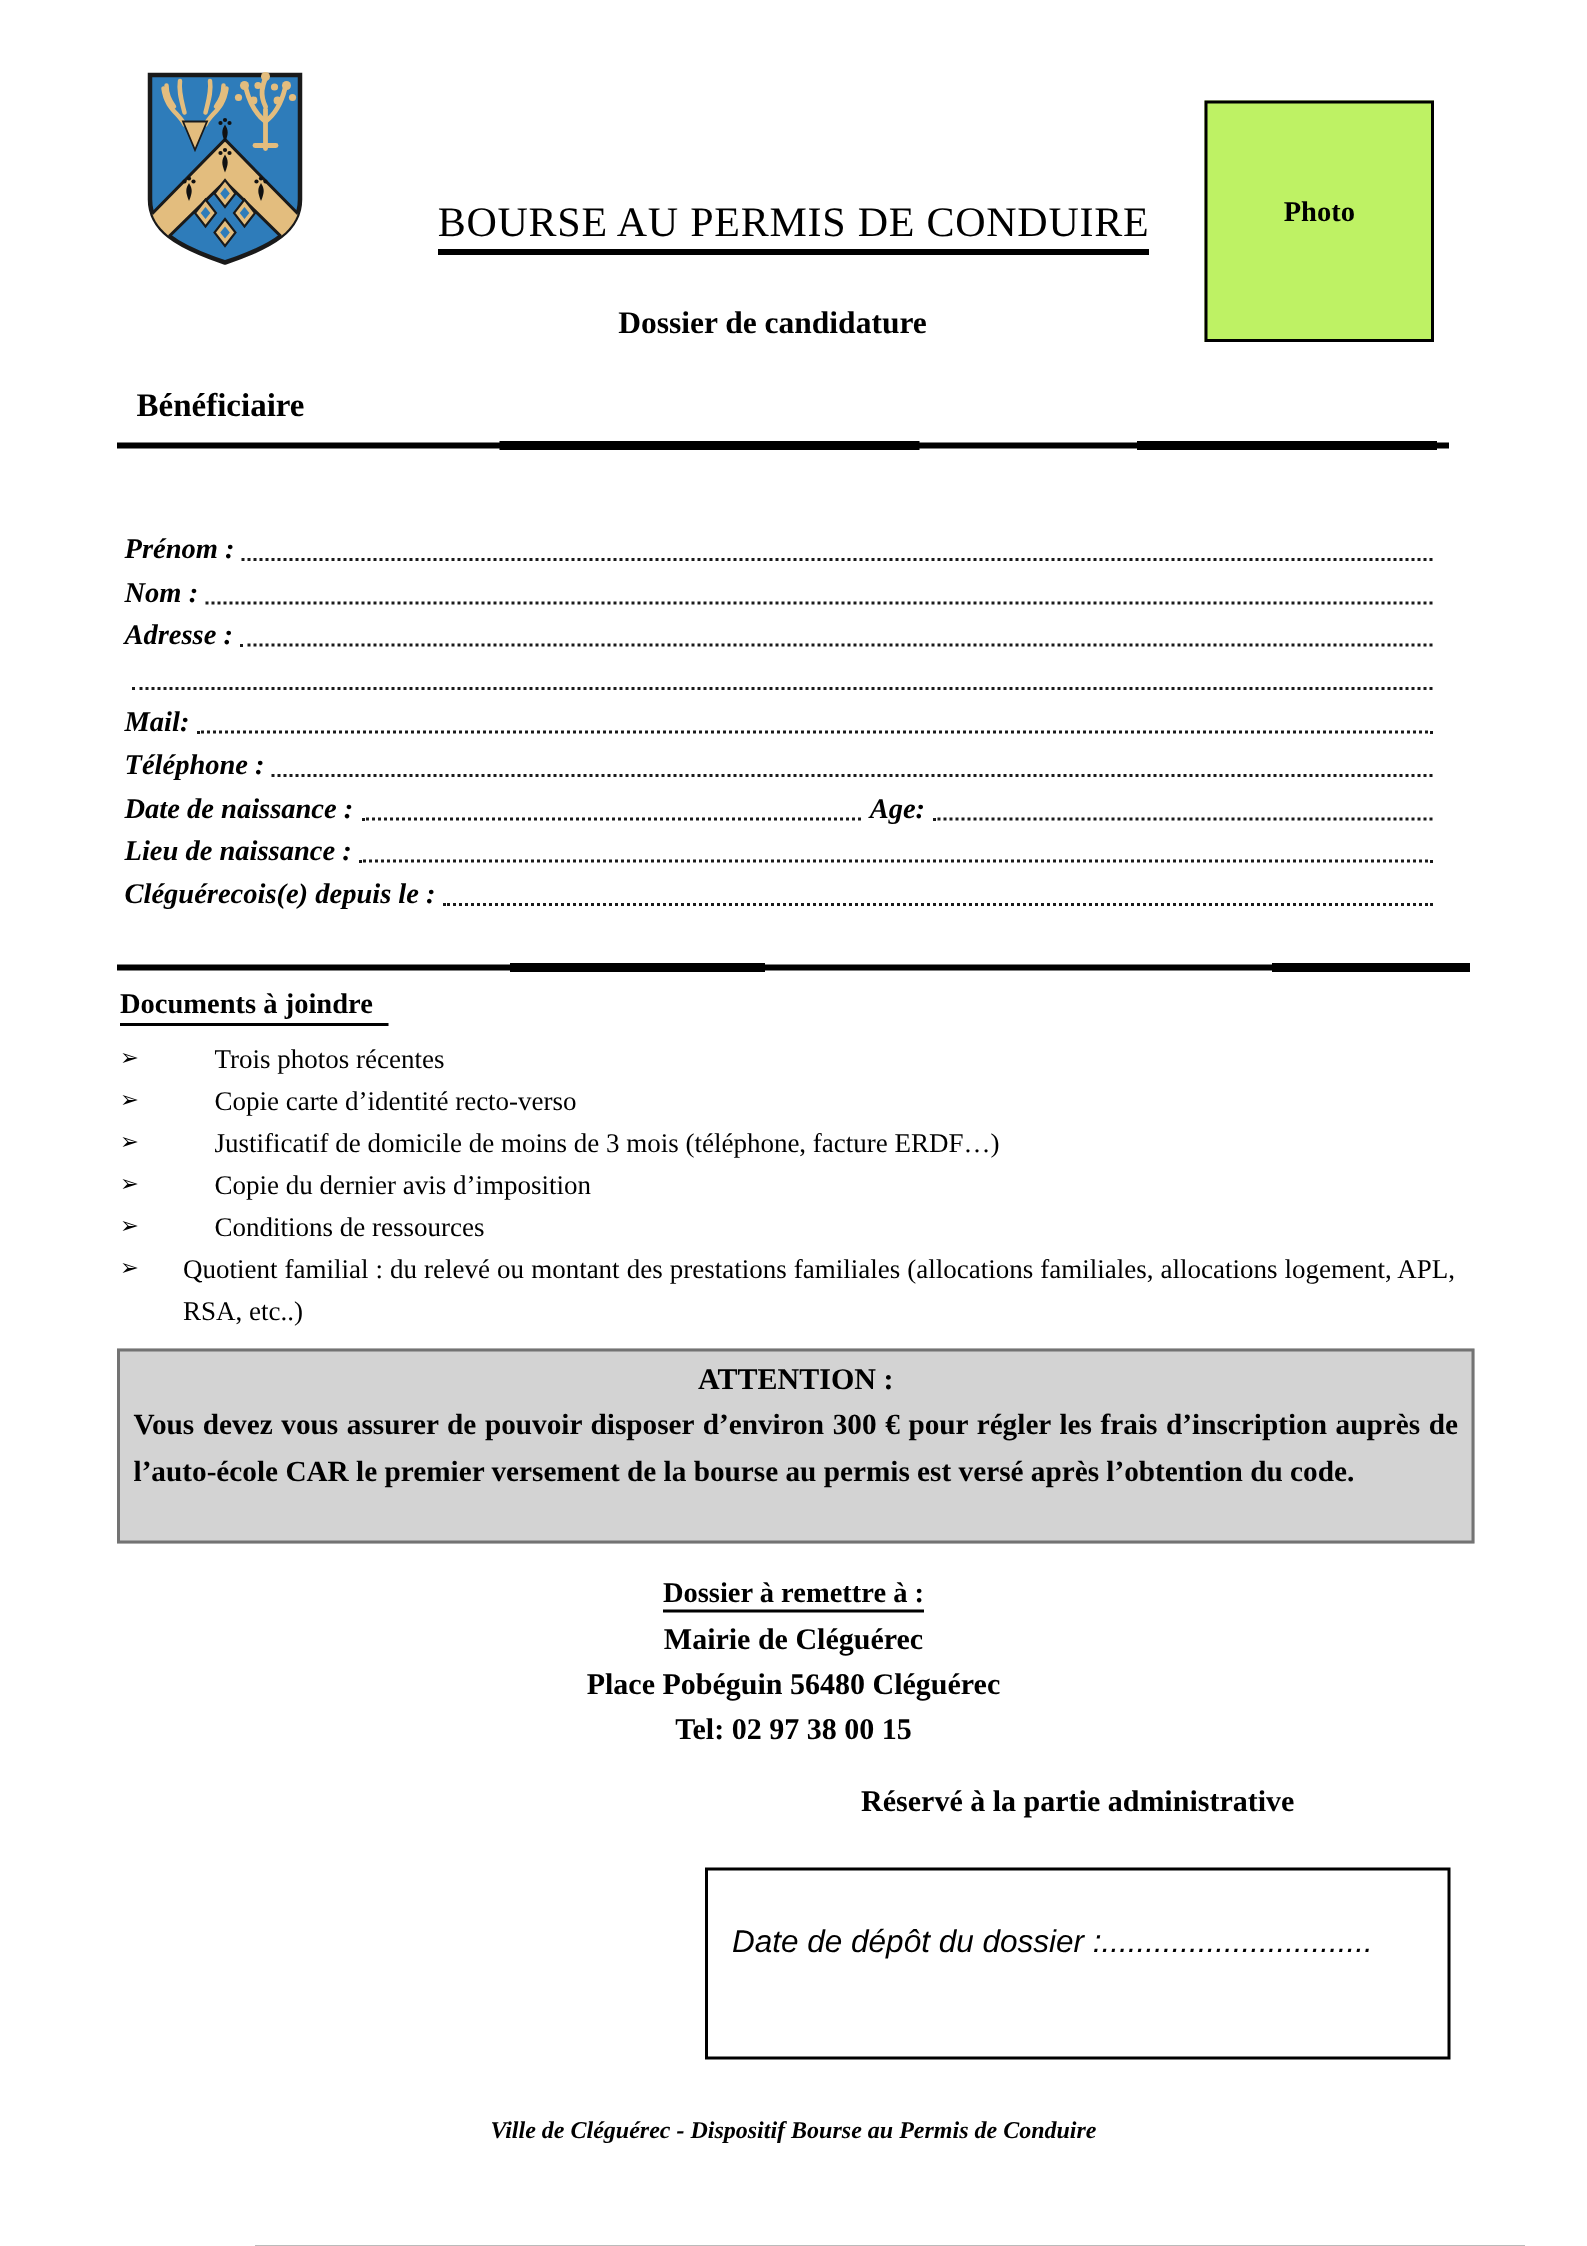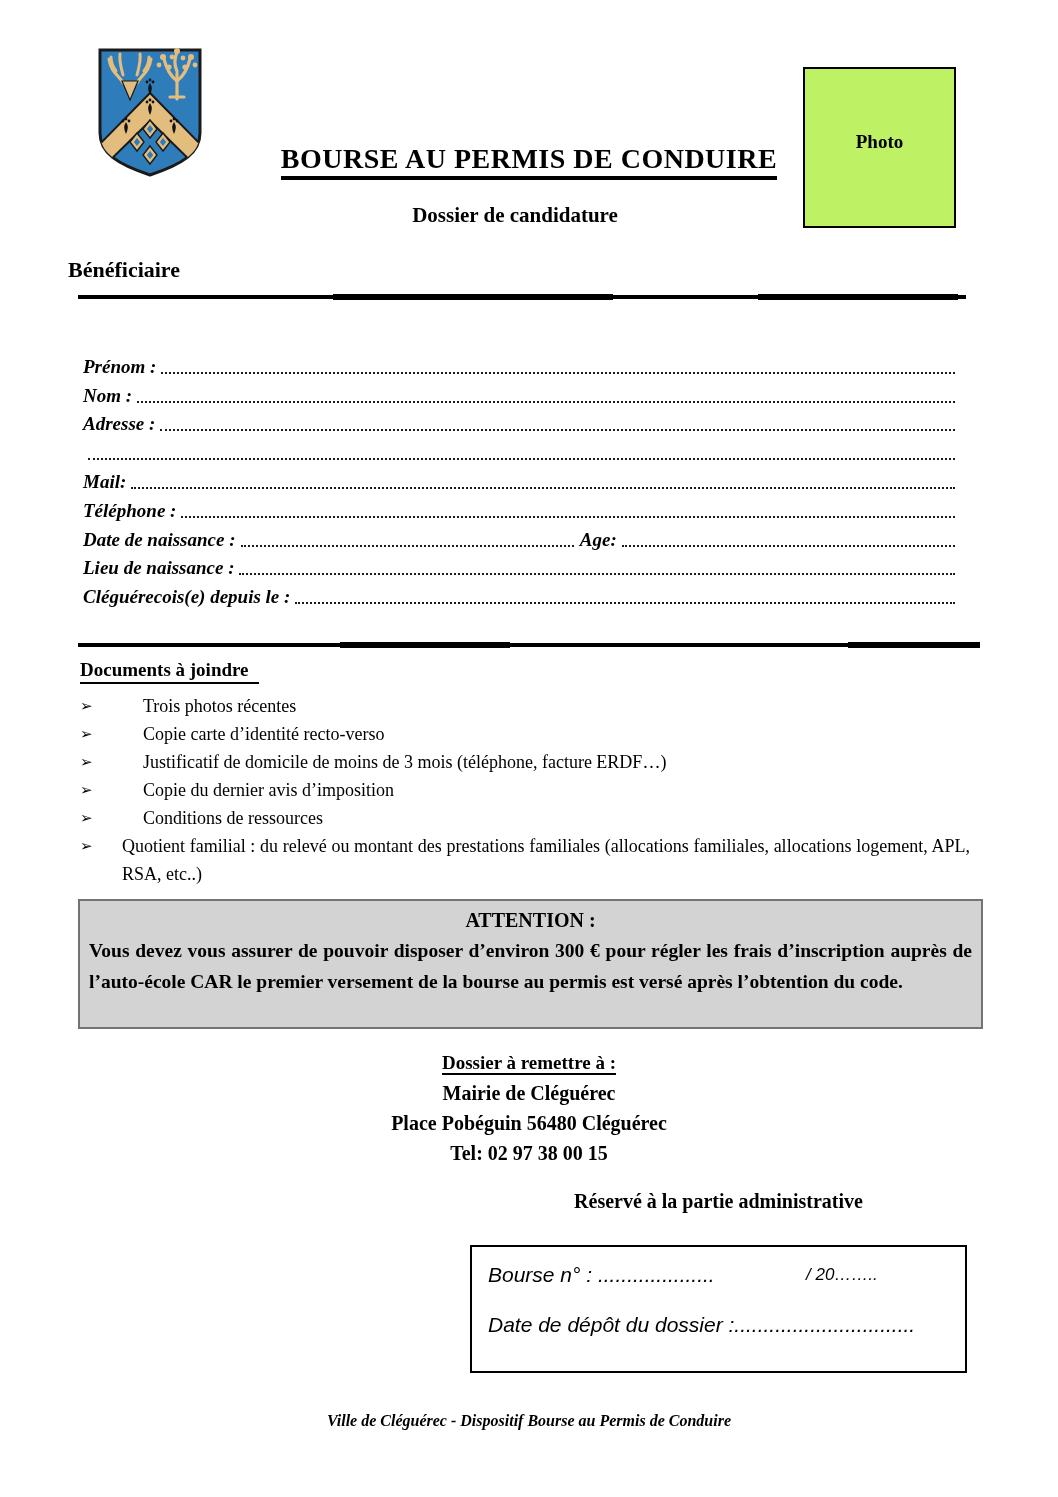--- a/index.html
+++ b/index.html
@@ -5,35 +5,35 @@
   * { margin:0; padding:0; box-sizing:border-box; }
   html,body { background:#888; }
   .page {
     position:relative; width:1058px; height:1497px; margin:0 auto;
     background:#ffffff; color:#000;
     font-family:"Liberation Serif", serif; overflow:hidden;
   }
   
   .crest { position:absolute; left:95px; top:45px; }
   .doc-title {
-    position:absolute; left:0; top:143px; width:1058px; text-align:center;
-    font-size:28px; font-weight:bold; letter-spacing:0.5px;
+    position:absolute; left:0; top:133px; width:1058px; text-align:center;
+    font-size:28px; font-weight:normal; letter-spacing:0.5px;
   }
   .doc-title span { display:inline-block; border-bottom:4px solid #000; padding-bottom:1px; }
   .doc-subtitle {
     position:absolute; left:0; top:203px; width:1030px; text-align:center;
     font-size:21px; font-weight:bold;
   }
   .photo-box {
     position:absolute; left:803px; top:67px; width:153px; height:161px;
     border:2px solid #000; background:#bef264; text-align:center;
   }
   .photo-box .photo-label { margin-top:62px; font-size:19px; font-weight:bold; }
   
-  .benef-heading { position:absolute; left:68px; top:257px; font-size:22px; font-weight:bold; }
+  .benef-heading { position:absolute; left:91px; top:257px; font-size:22px; font-weight:bold; }
   .rule { position:absolute; height:4px; background:#000; }
   .rule .thick { position:absolute; top:-1px; height:6px; background:#000; }
   .fields { position:absolute; left:83px; top:349px; width:872px; }
   .field-row { display:flex; align-items:flex-end; height:28.8px; font-size:19px; font-weight:bold; font-style:italic; }
   .field-label { white-space:pre; margin-right:5px; }
   .dotfill { flex:1 1 auto; border-bottom:2.6px dotted #1a1a1a; margin-bottom:4px; }
   
   .docs { position:absolute; left:80px; top:659px; width:890px; }
   .docs-heading { display:inline-block; font-size:19px; font-weight:bold; border-bottom:2.5px solid #000; padding-right:10px; padding-bottom:1px; }
   .docs-list { list-style:none; margin-top:8px; }
@@ -260,24 +260,20 @@
 
   <div class="submit">
     <div class="submit-heading"><span>Dossier à remettre à :</span></div>
     <div class="submit-line">Mairie de Cléguérec</div>
     <div class="submit-line">Place Pobéguin 56480 Cléguérec</div>
     <div class="submit-line">Tel: 02 97 38 00 15</div>
   </div>
 
   <div class="admin-heading">Réservé à la partie administrative</div>
   <div class="admin-box">
-    <div class="admin-row1">
-      <span>Bourse n° : ....................</span>
-      <span class="admin-year">/ 20……..</span>
-    </div>
     <div class="admin-row2">
       <span>Date de dépôt du dossier :...............................</span>
     </div>
   </div>
 
   <div class="footer">Ville de Cléguérec - Dispositif Bourse au Permis de Conduire</div>
 
 </div>
 
 </body></html>

